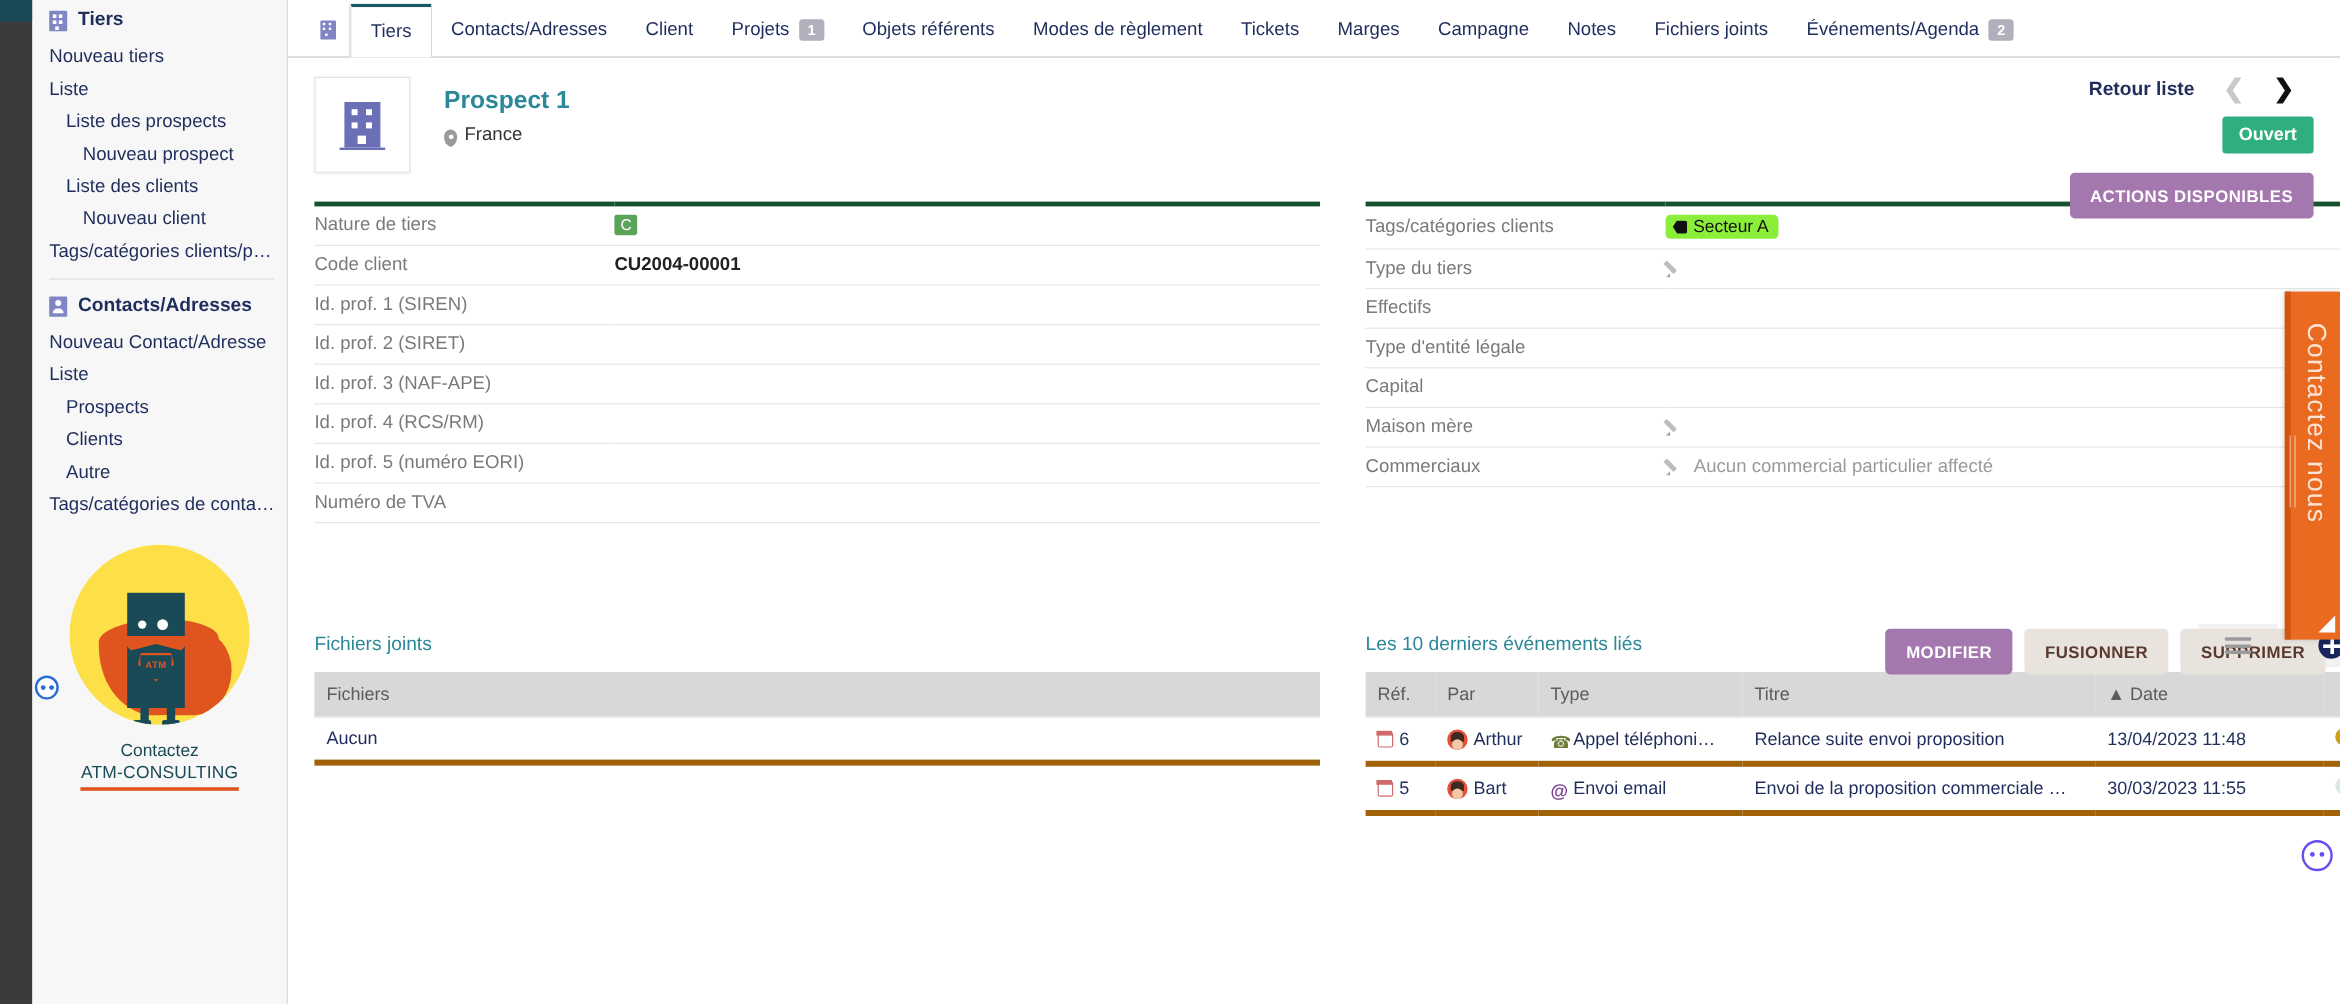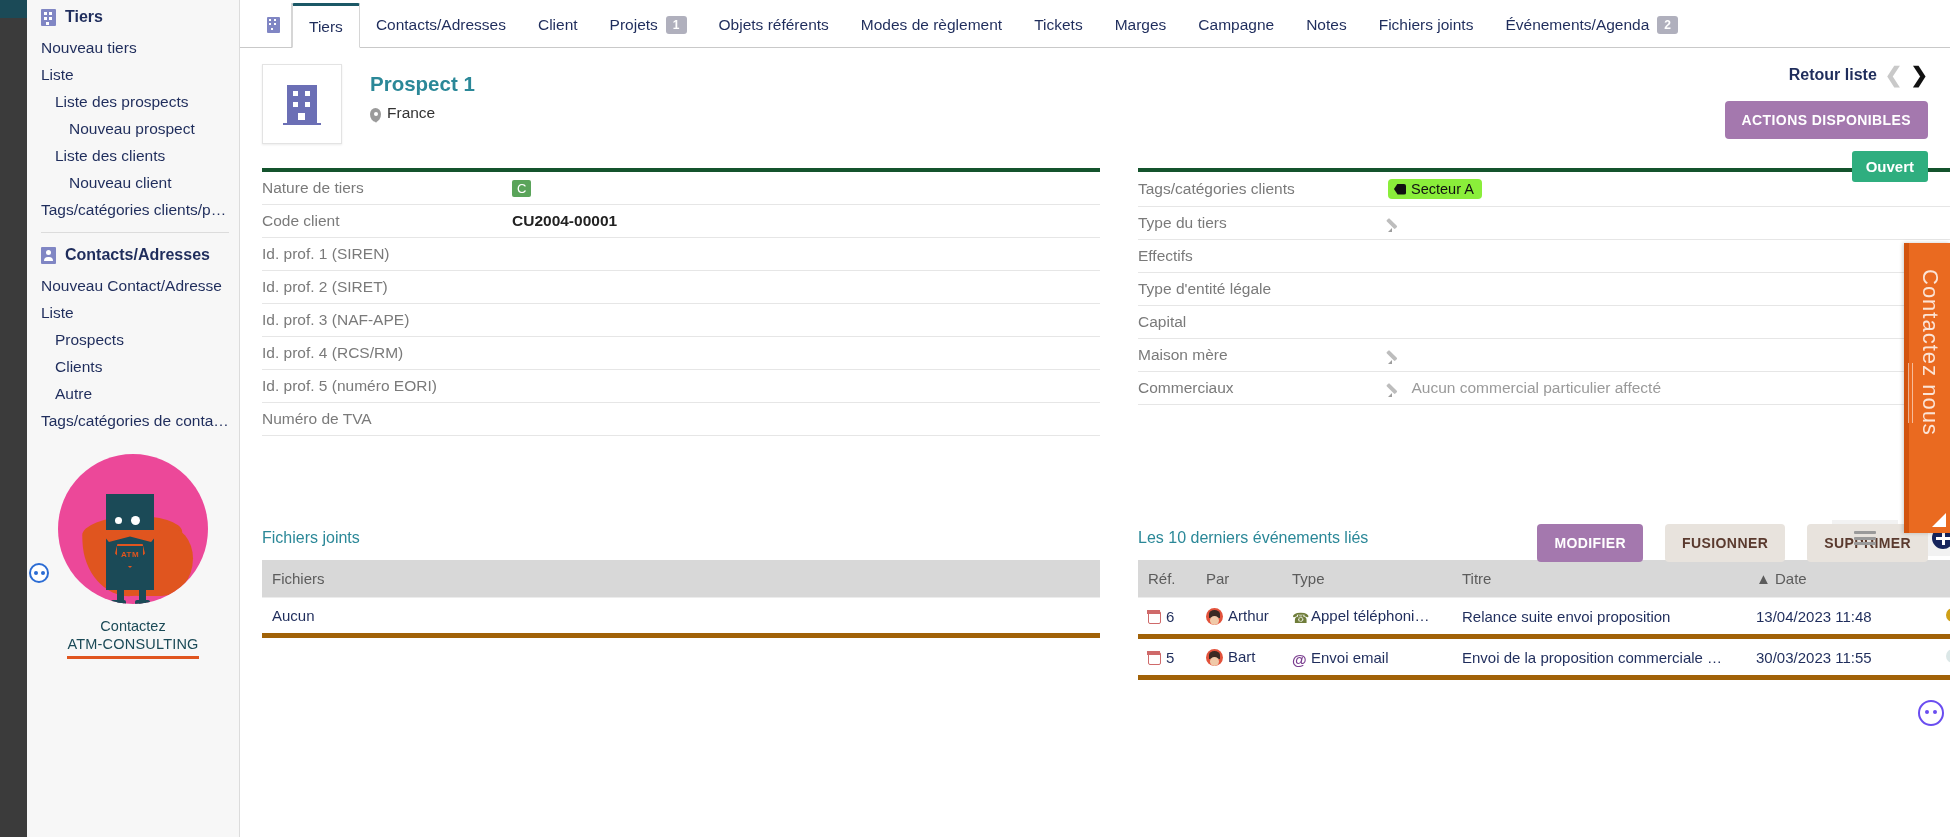--- a/index.html
+++ b/index.html
@@ -51,21 +51,21 @@
     line-height: 21px; white-space: nowrap; overflow: hidden; text-overflow: ellipsis;
     cursor: pointer; font-size: 15.5px;
   }
   .side-link.lvl1 { padding-left: 28px; }
   .side-link.lvl2 { padding-left: 42px; }
   .side-sep { height: 1px; background: #dcdcdc; margin: 9px 10px 5px 14px; }
 
   .side-logo-wrap { margin-top: 20px; display: flex; justify-content: center; }
   .side-logo {
     width: 150px; height: 150px; border-radius: 50%;
-    background: #ec4899; position: relative; overflow: hidden;
+    background: #fde047; position: relative; overflow: hidden;
     display: flex; align-items: flex-end; justify-content: center;
   }
   .mascot { position: relative; width: 120px; height: 118px; }
   .cape {
     position: absolute; left: 10px; top: 30px; width: 100px; height: 80px;
     background: #e0551f; border-radius: 50% 50% 46% 46% / 22% 22% 70% 70%;
     transform: rotate(-2deg);
   }
   .cape2 {
     position: absolute; left: 62px; top: 40px; width: 58px; height: 70px;
@@ -170,21 +170,21 @@
   }
   .pin::after {
     content:""; position:absolute; left:3.5px; top:11px; border-left:2px solid transparent;
     border-right:2px solid transparent; border-top:4px solid #9a9a9a;
   }
   .pin::before {
     content:""; position:absolute; left:3.5px; top:4px; width:4px;height:4px;border-radius:50%;background:#fff;
   }
 
   .hdr-right { position: absolute; right: 22px; top: 16px; text-align: right; }
-  .retour-row { display: flex; align-items: center; justify-content: flex-end; gap: 8px; }
+  .retour-row { display: flex; align-items: center; justify-content: center; gap: 24px; }
   .retour {
     color: #1f2d5c; font-weight: bold; font-size: 16px; cursor: pointer;
   }
   .chev { font-size: 21px; line-height: 1; font-weight: bold; cursor: pointer; }
   .chev.prev { color: #c9c9c9; }
   .chev.next { color: #111; }
   .btn-ouvert {
     margin-top: 12px; display: inline-block;
     background: #2fae7f; color: #fff; border: none; border-radius: 3px;
     padding: 7px 14px; font-size: 15px; font-weight: bold; cursor: pointer;
@@ -229,21 +229,21 @@
     background:#bdbdbd; transform: rotate(45deg); transform-origin: left top; border-radius: 1px;
   }
   .pencil::after {
     content:""; position:absolute; left:0px; top:11px; width:4px;height:4px;background:#9e9e9e;
     clip-path: polygon(0 100%, 100% 0, 100% 100%);
   }
   .muted { color: #9a9a9a; }
 
   
   .act-row {
-    position: absolute; right: 22px; top: 524px; display: flex; gap: 22px;
+    position: absolute; right: 12px; top: 524px; display: flex; gap: 10px;
   }
   .btn {
     border: none; border-radius: 4px; padding: 11px 17px;
     font-size: 14px; font-weight: bold; letter-spacing: .4px; cursor: pointer;
   }
   .btn.primary { background: #a478ae; color: #fff; }
   .btn.plain { background: #e8e3dd; color: #5a3a2e; }
 
   
   .bottom { display: flex; padding: 0 22px; margin-top: 80px; }
@@ -470,24 +470,24 @@
         </div>
       </div>
 
       <div class="hdr-right">
         <div class="retour-row">
           <span class="retour">Retour liste</span>
           <span class="chev prev">❮</span>
           <span class="chev next">❯</span>
         </div>
         <div>
+          <button class="btn-ouvert">Ouvert</button>
+        </div>
+        <div>
           <button class="btn-actions">ACTIONS DISPONIBLES</button>
-        </div>
-        <div>
-          <button class="btn-ouvert">Ouvert</button>
         </div>
       </div>
     </section>
 
     <section class="cols">
       <div class="col left">
         <table class="ftable">
           <tbody>
             <tr>
               <td class="lbl">Nature de tiers</td>

